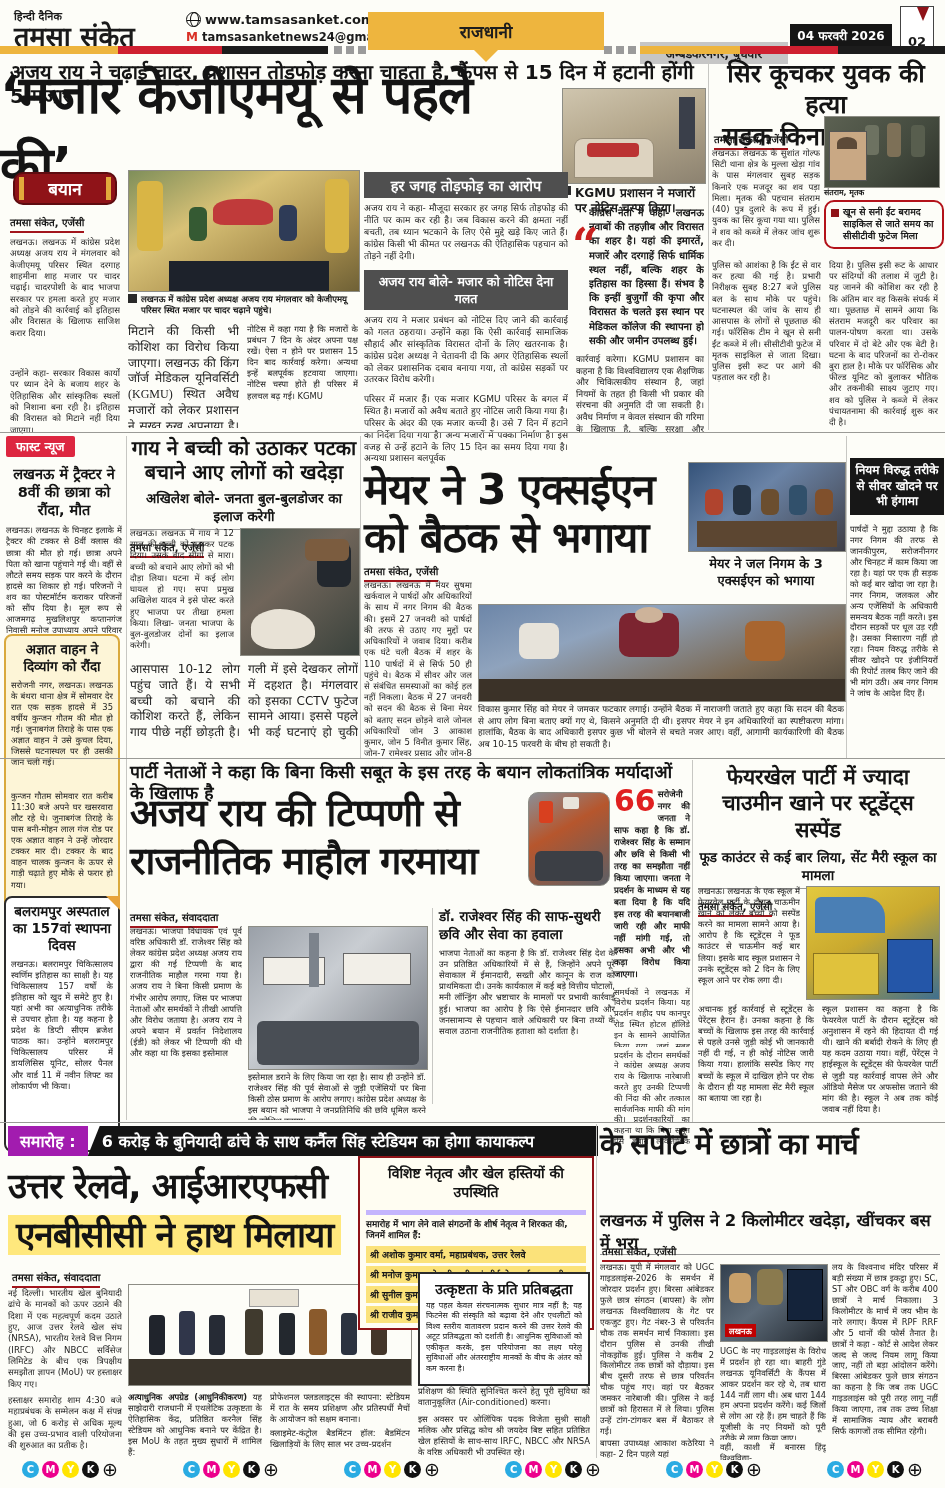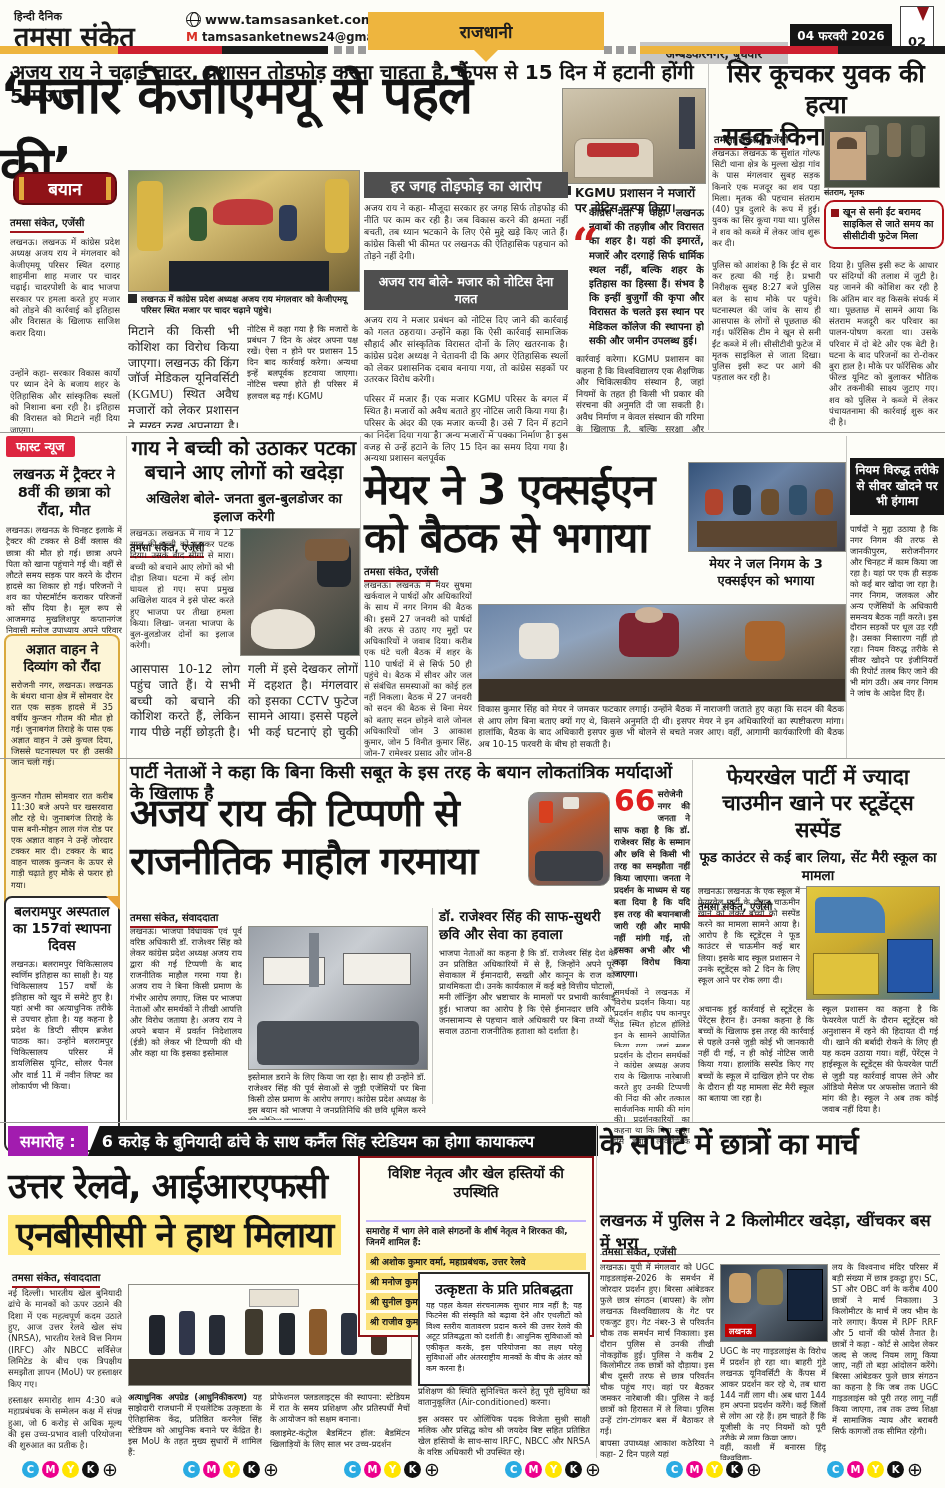--- a/index.html
+++ b/index.html
@@ -299,21 +299,21 @@
       <span style="font-weight:800;">अत्याधुनिक अपग्रेड (आधुनिकीकरण)</span>
       <span>यह साझेदारी राजधानी में एथलेटिक उत्कृष्टता के ऐतिहासिक केंद्र, प्रतिष्ठित करनैल सिंह स्टेडियम को आधुनिक बनाने पर केंद्रित है। इस MoU के तहत मुख्य सुधारों में शामिल हैं:</span>
     </div>
     <div class="bt" style="width:140px;height:68px;font-size:8.4px;">
       <div>प्रोफेशनल फ्लडलाइट्स की स्थापना: स्टेडियम में रात के समय प्रशिक्षण और प्रतिस्पर्धी मैचों के आयोजन को सक्षम बनाना।</div>
       <div style="margin-top:3px;">क्लाइमेट-कंट्रोल बैडमिंटन हॉल: बैडमिंटन खिलाड़ियों के लिए साल भर उच्च-प्रदर्शन</div>
     </div>
   </div>
 
   <div class="abs" style="left:358px;top:1156px;width:236px;border:2px solid #8f1318;background:#fffdf2;padding:5px 6px;box-sizing:border-box;">
-    <div class="hl" style="font-size:14px;text-align:center;border-bottom:2px solid #c4b5fd;padding-bottom:19px;">विशिष्ट नेतृत्व और खेल हस्तियों की उपस्थिति</div>
+    <div class="hl" style="font-size:14px;text-align:center;border-bottom:5px solid #c4b5fd;padding-bottom:9px;">विशिष्ट नेतृत्व और खेल हस्तियों की उपस्थिति</div>
     <div style="font-size:8.8px;font-weight:600;margin:4px 0;line-height:1.3;">समारोह में भाग लेने वाले संगठनों के शीर्ष नेतृत्व ने शिरकत की, जिनमें शामिल हैं:</div>
     <div style="background:#fbe27a;font-size:9.2px;font-weight:700;padding:2px 4px;margin-bottom:3px;">श्री अशोक कुमार वर्मा, महाप्रबंधक, उत्तर रेलवे</div>
     <div style="background:#fbe27a;font-size:9.2px;font-weight:700;padding:2px 4px;margin-bottom:3px;">श्री मनोज कुमार दुबे, सीएमडी एवं सीईओ, आईआरएफसी</div>
     <div style="background:#fbe27a;font-size:9.2px;font-weight:700;padding:2px 4px;margin-bottom:3px;">श्री सुनील कुमार पांडे, सीईओ, एनबीसीसी सर्विसेज लिमिटेड</div>
     <div style="background:#fbe27a;font-size:9.2px;font-weight:700;padding:2px 4px;">श्री राजीव कुमार, अध्यक्ष, एनआरएसए</div>
   </div>
 
   <div class="abs" style="left:418px;top:1272px;width:172px;border:2px solid #2b2b2b;padding:5px 6px;box-sizing:border-box;background:#fff;">
     <div class="hl" style="font-size:14px;text-align:center;">उत्कृष्टता के प्रति प्रतिबद्धता</div>
     <div class="bt" style="font-size:7.9px;height:78px;margin-top:3px;">यह पहल केवल संरचनात्मक सुधार मात्र नहीं है; यह फिटनेस की संस्कृति को बढ़ावा देने और एथलीटों को विश्व स्तरीय वातावरण प्रदान करने की उत्तर रेलवे की अटूट प्रतिबद्धता को दर्शाती है। आधुनिक सुविधाओं को एकीकृत करके, इस परियोजना का लक्ष्य घरेलू सुविधाओं और अंतरराष्ट्रीय मानकों के बीच के अंतर को कम करना है।</div>

